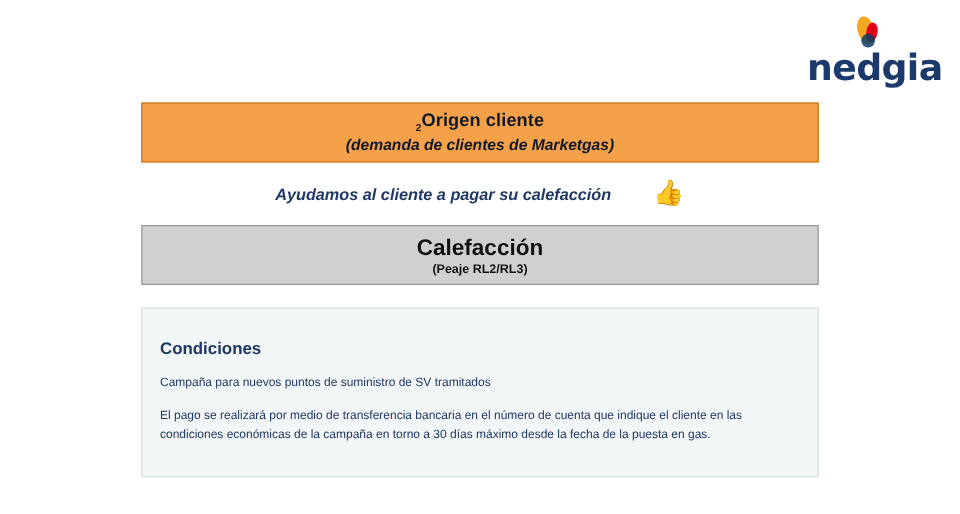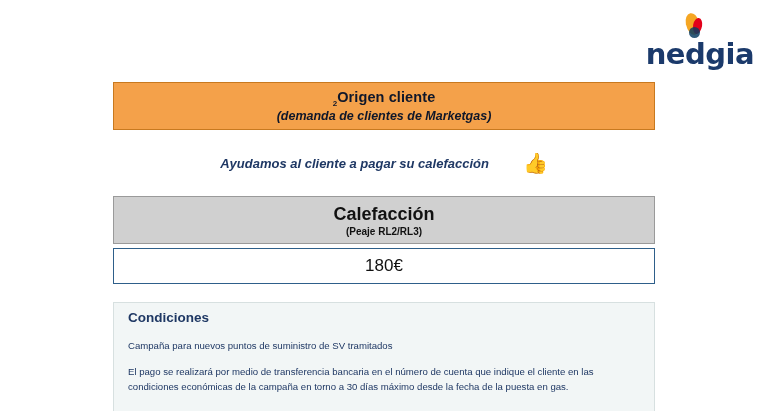--- a/index.html
+++ b/index.html
@@ -108,21 +108,21 @@
     vertical-align: sub;
   }
   .band-origin .line2 {
     font-size: 12.5px;
     font-style: italic;
     font-weight: bold;
     margin-top: 2px;
   }
 
   .tagline-row {
-    height: 66px;
+    height: 50px;
     display: flex;
     align-items: center;
     justify-content: center;
     gap: 34px;
   }
   .tagline {
     font-size: 13px;
     font-style: italic;
     font-weight: bold;
     color: #1f3864;
@@ -161,21 +161,21 @@
     align-items: center;
     justify-content: center;
     font-size: 17px;
     color: #111;
   }
 
   .conditions {
     margin-top: 18px;
     background: #f2f6f6;
     border: 1px solid #d7e0e0;
-    padding: 7px 14px 16px 14px;
+    padding: 24px 14px 16px 14px;
     min-height: 94px;
   }
   .conditions h3 {
     margin: 0 0 14px 0;
     font-size: 13.5px;
     font-weight: bold;
     color: #1f3864;
   }
   .conditions p {
     margin: 0 0 12px 0;
@@ -211,23 +211,20 @@
   <div class="tagline-row">
     <span class="tagline">Ayudamos al cliente a pagar su calefacción</span>
     <span class="thumb">👍</span>
   </div>
 
   <div class="band-heat">
     <div class="l1">Calefacción</div>
     <div class="l2">(Peaje RL2/RL3)</div>
   </div>
 
-  <div class="price-box">
-    <span>180€</span>
-  </div>
 
   <div class="conditions">
     <h3>Condiciones</h3>
     <p>Campaña para nuevos puntos de suministro de SV tramitados</p>
     <p>El pago se realizará por medio de transferencia bancaria en el número de cuenta que indique el cliente en las condiciones económicas de la campaña en torno a 30 días máximo desde la fecha de la puesta en gas.</p>
   </div>
 
 </div>
 
 </body></html>

